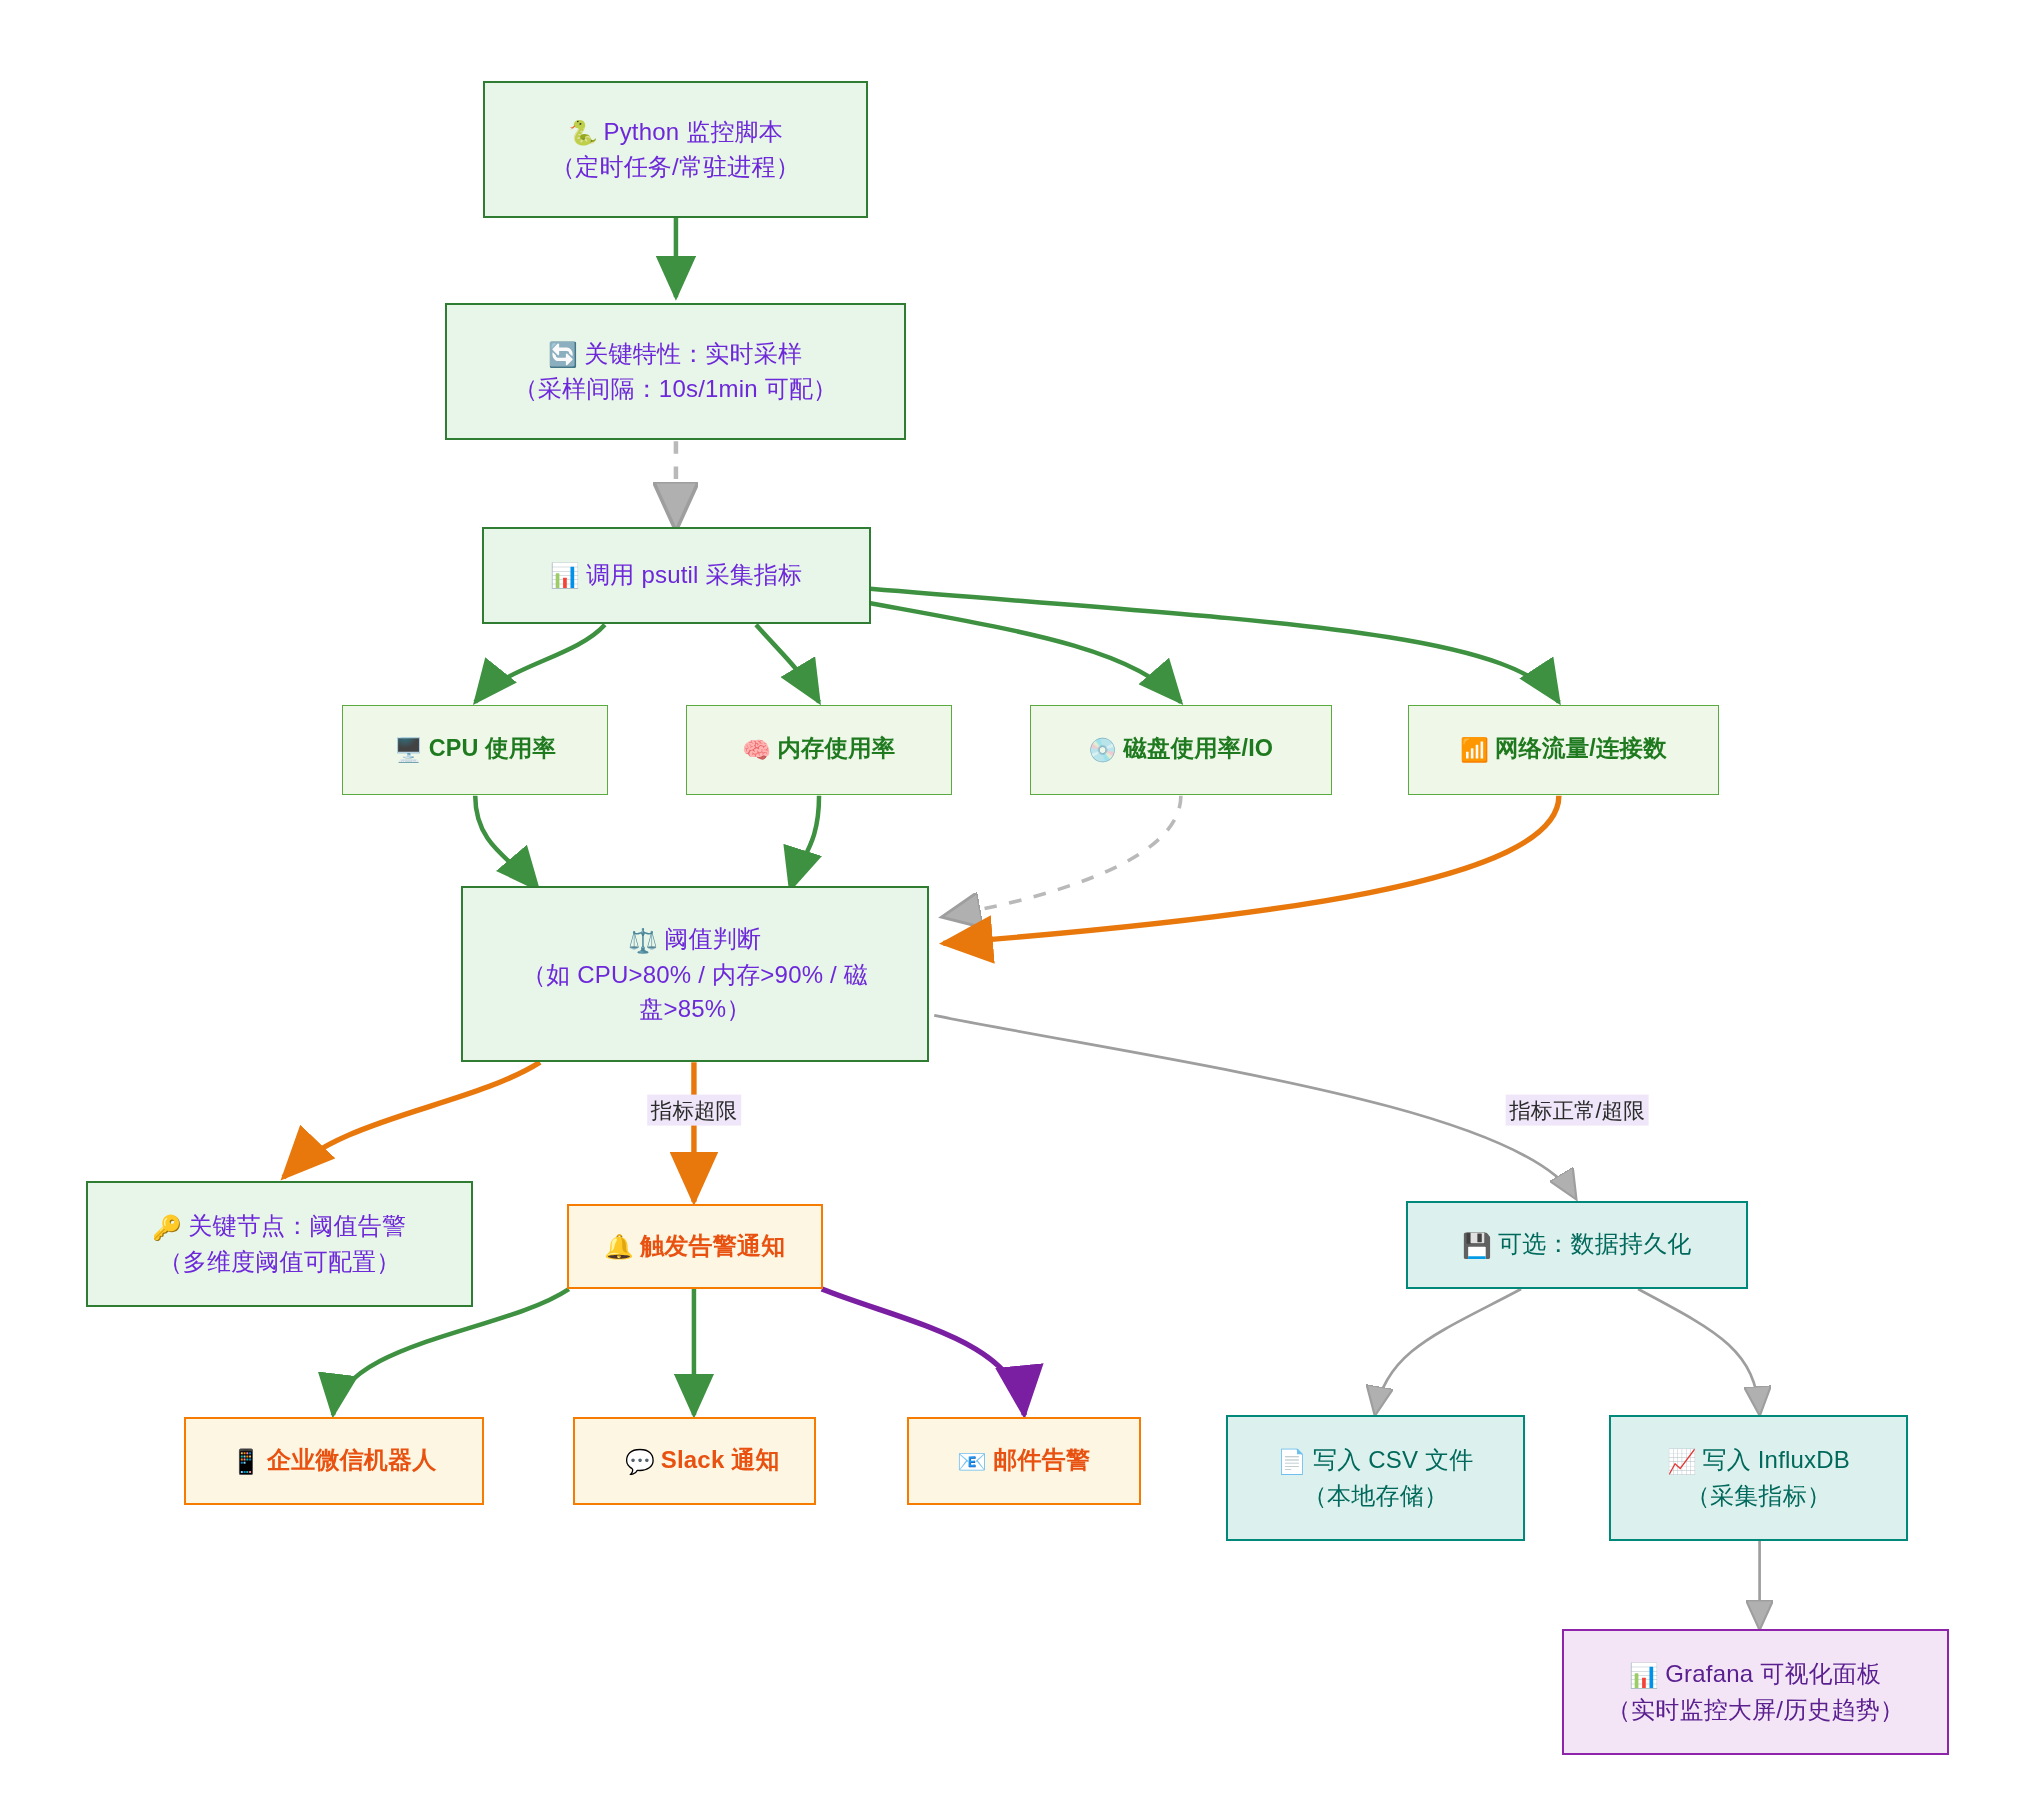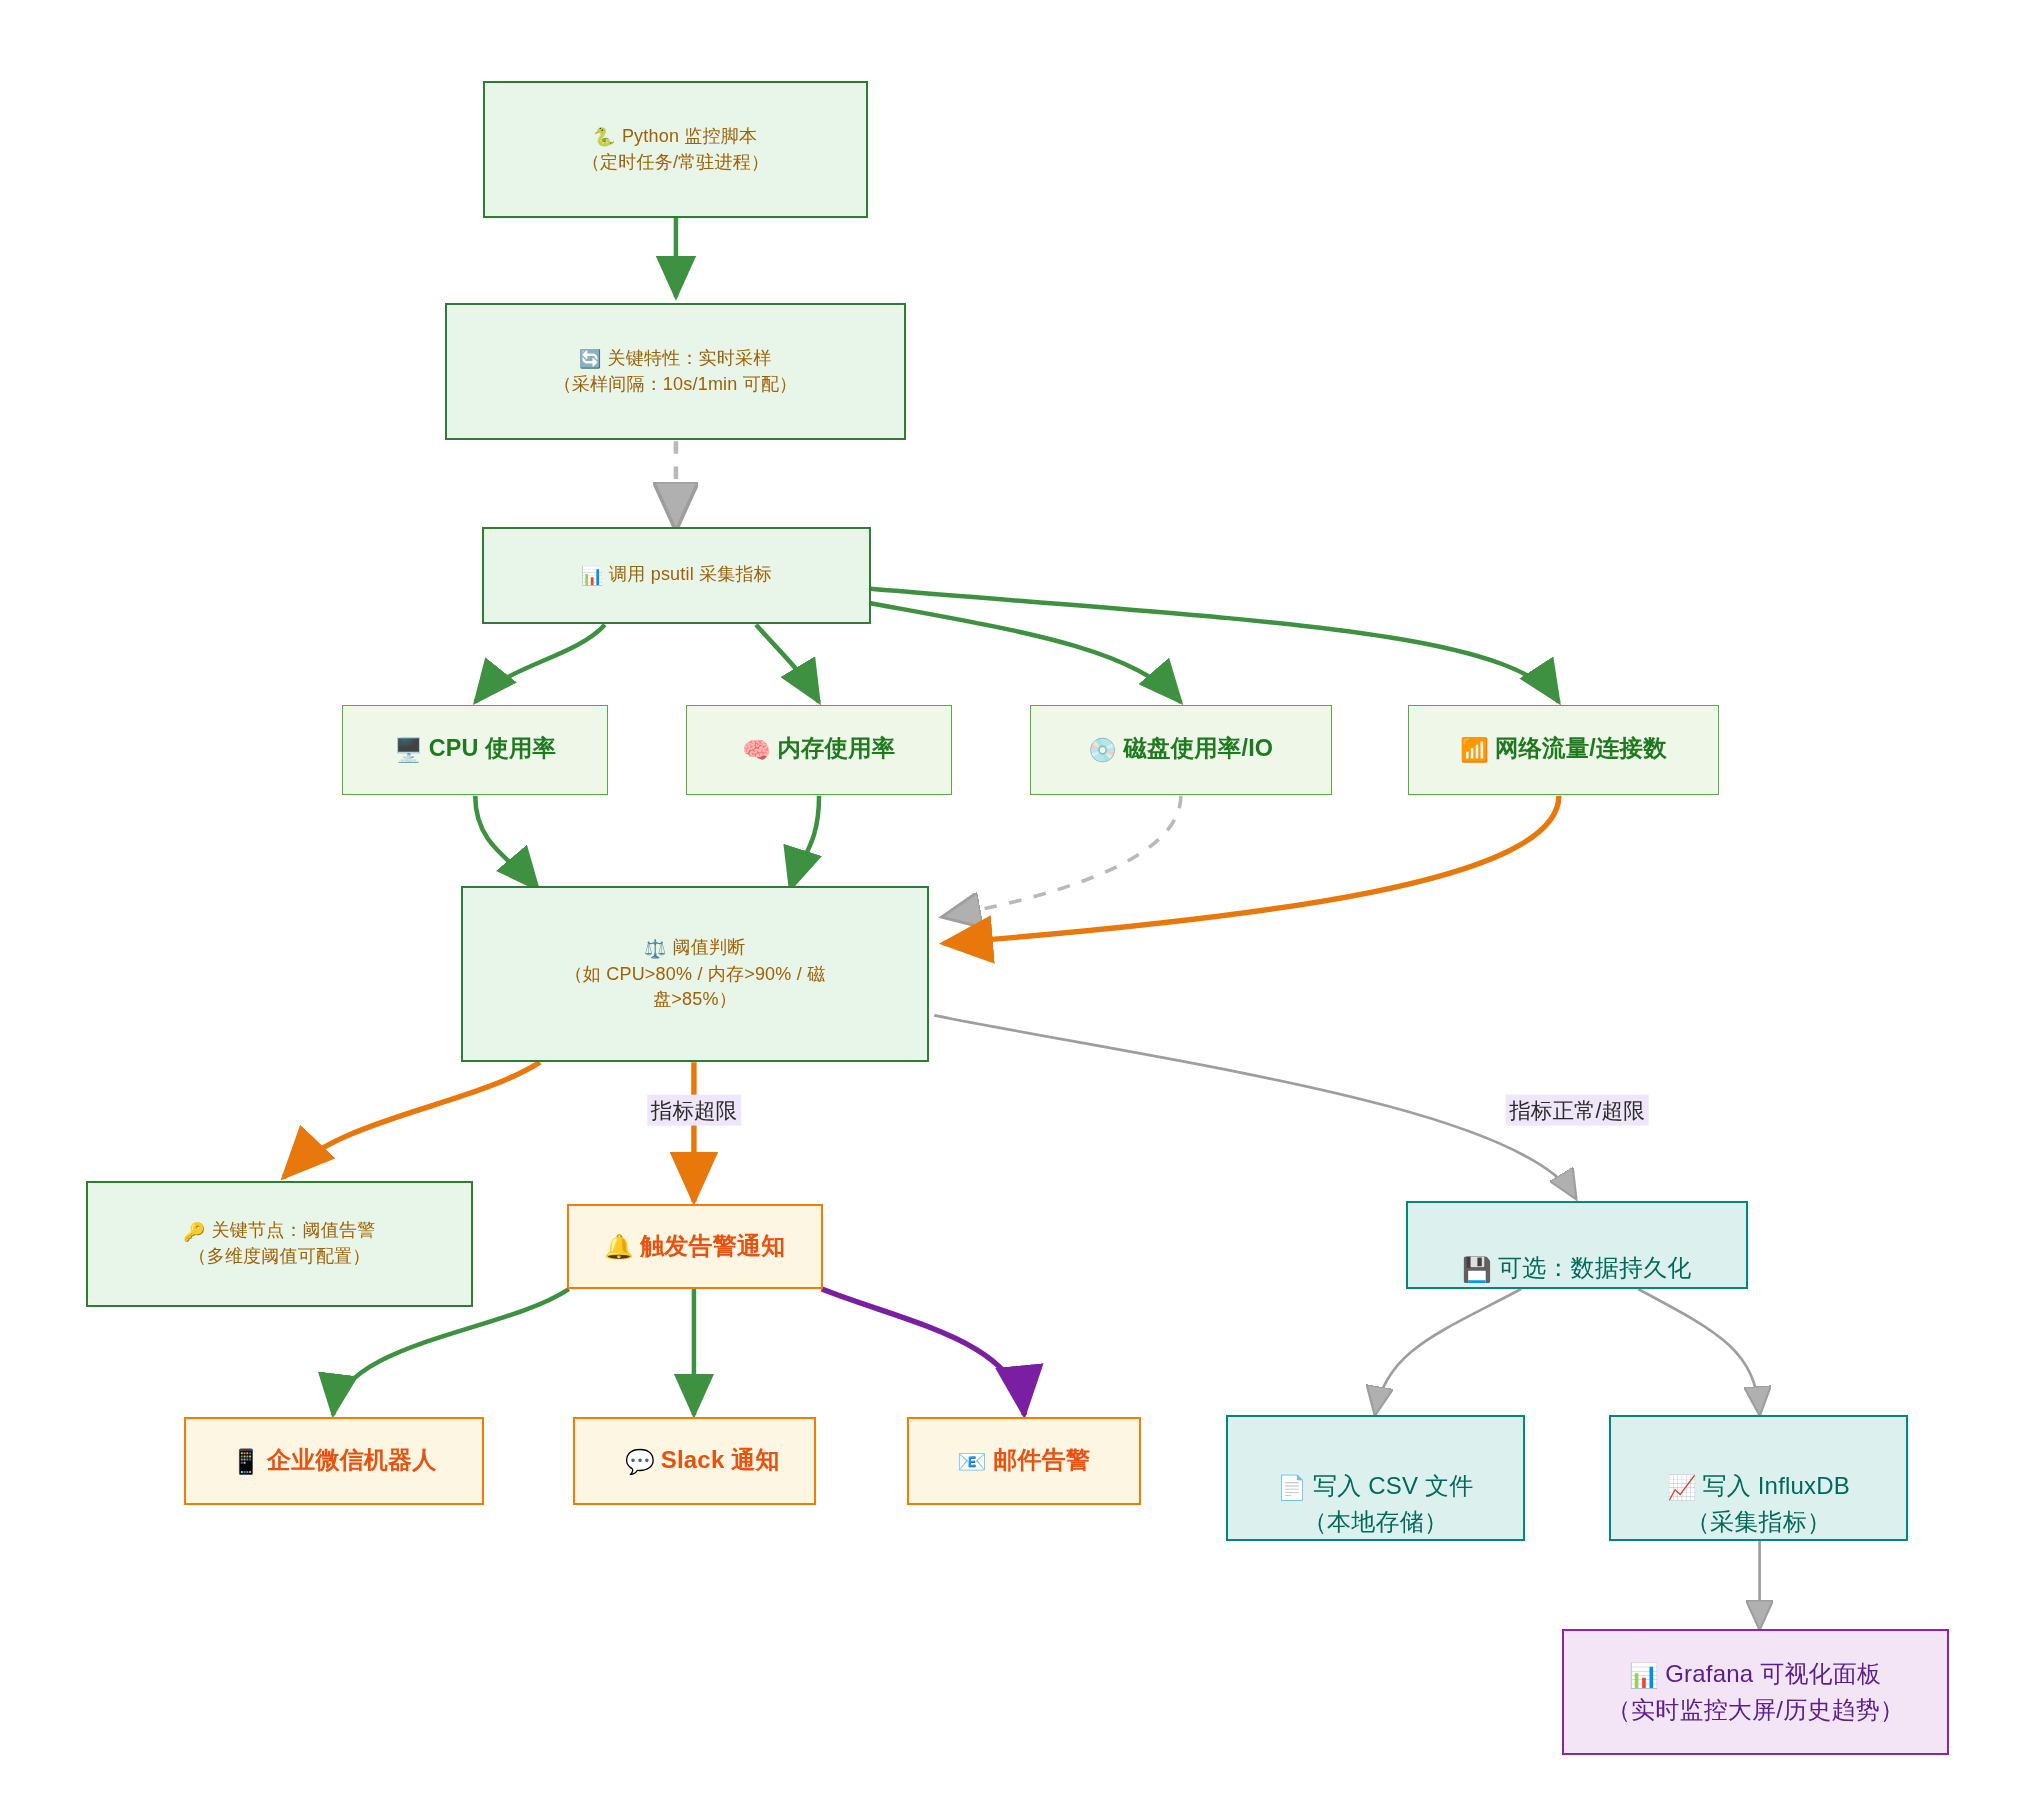--- a/index.html
+++ b/index.html
@@ -35,22 +35,22 @@
     display:inline-block;
     vertical-align:-1.8px;
     margin-right:5.4px;
     font-family:"DejaVu Sans",sans-serif;
   }
 
   
   .n-green{
     background:#e8f5e9;
     border:2.7px solid #2e7d32;
-    color:#a16207;
-    font-size:18px;
+    color:#6d28d9;
+    font-size:24px;
   }
   
   .n-green-lite{
     background:#eef7e8;
     border:1.8px solid #5aab3f;
     color:#1f7a1f;
     font-size:23.4px;
     font-weight:bold;
   }
   
@@ -60,21 +60,20 @@
     color:#e8510f;
     font-size:24px;
     font-weight:bold;
   }
   
   .n-teal{
     background:#dcf0ed;
     border:2.7px solid #00897b;
     color:#00695c;
     font-size:24px;
-    justify-content:flex-end;
   }
   
   .n-purple{
     background:#f3e5f6;
     border:2.7px solid #8e24aa;
     color:#5b208f;
     font-size:24px;
   }
 
   .edge-label{

